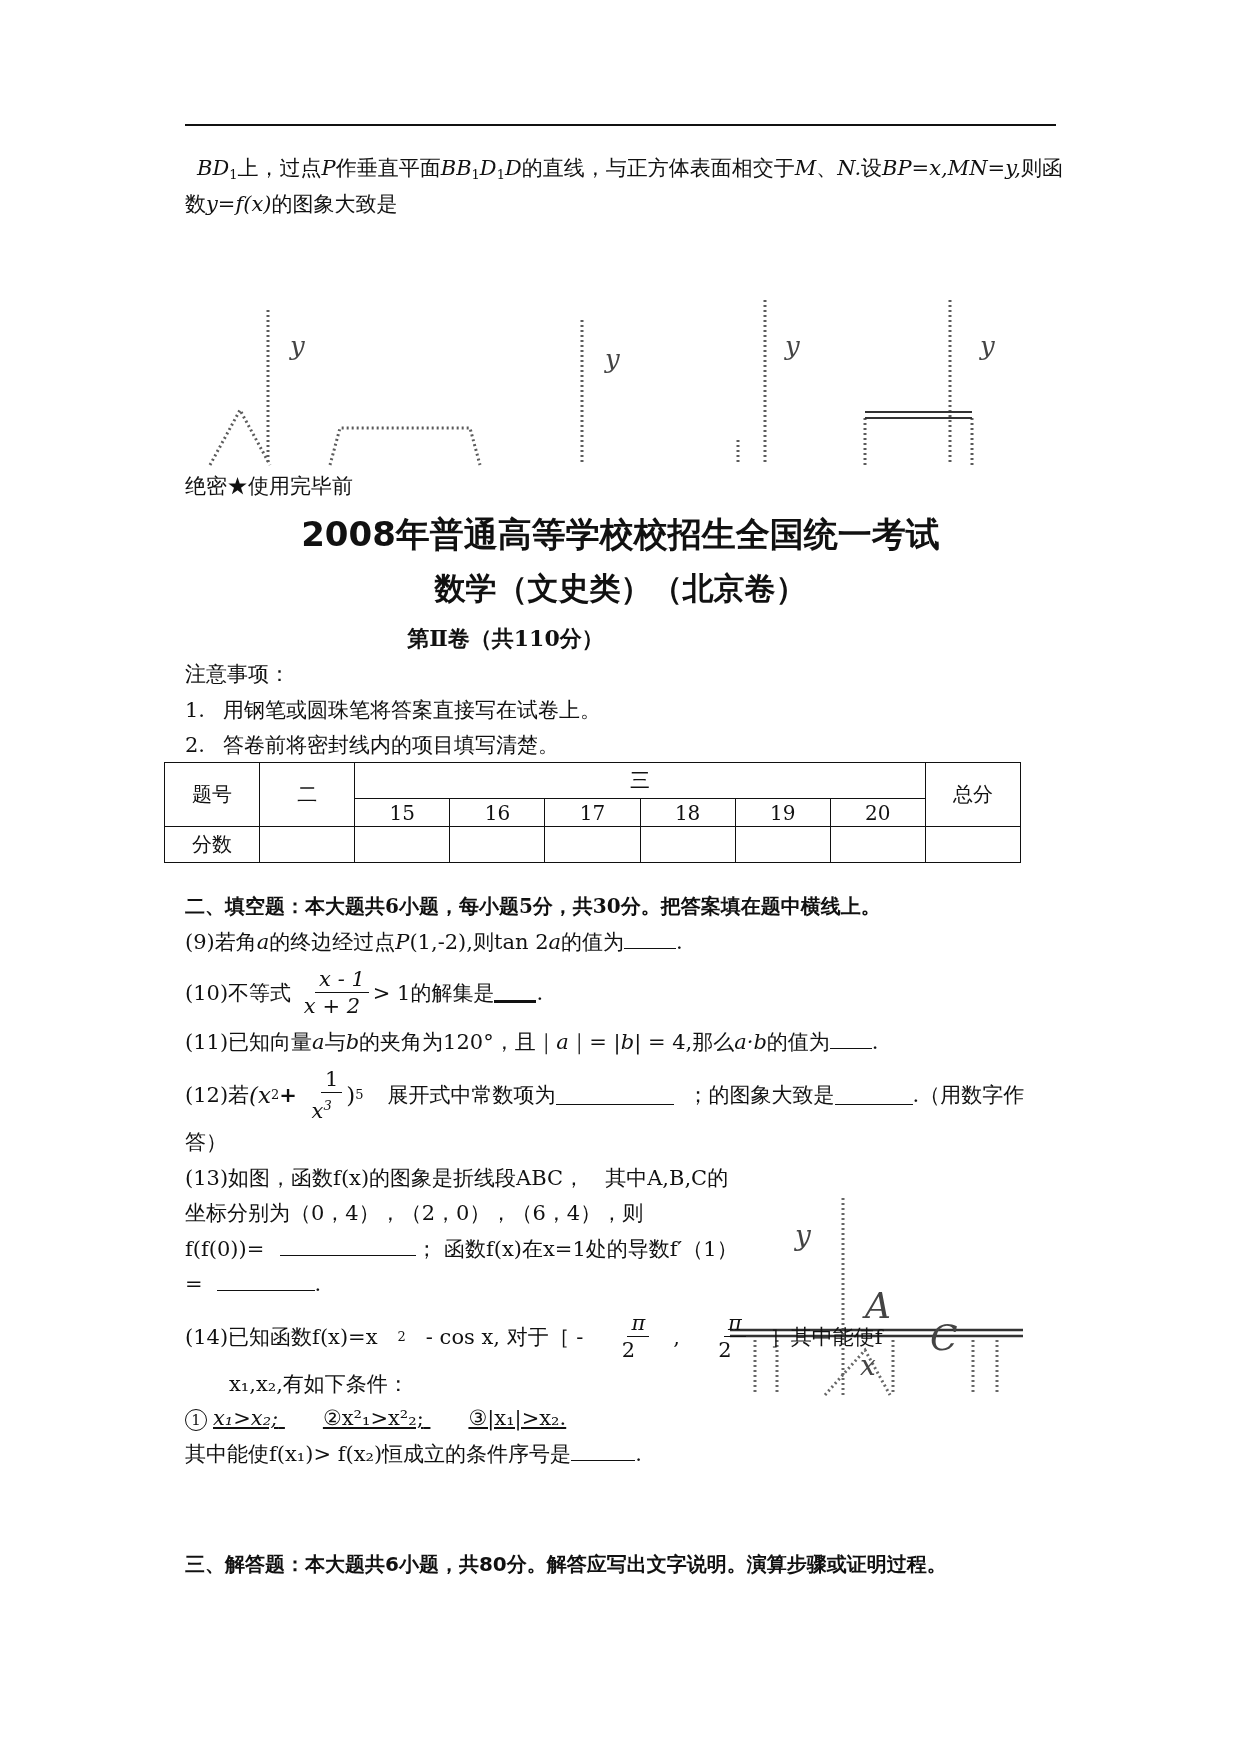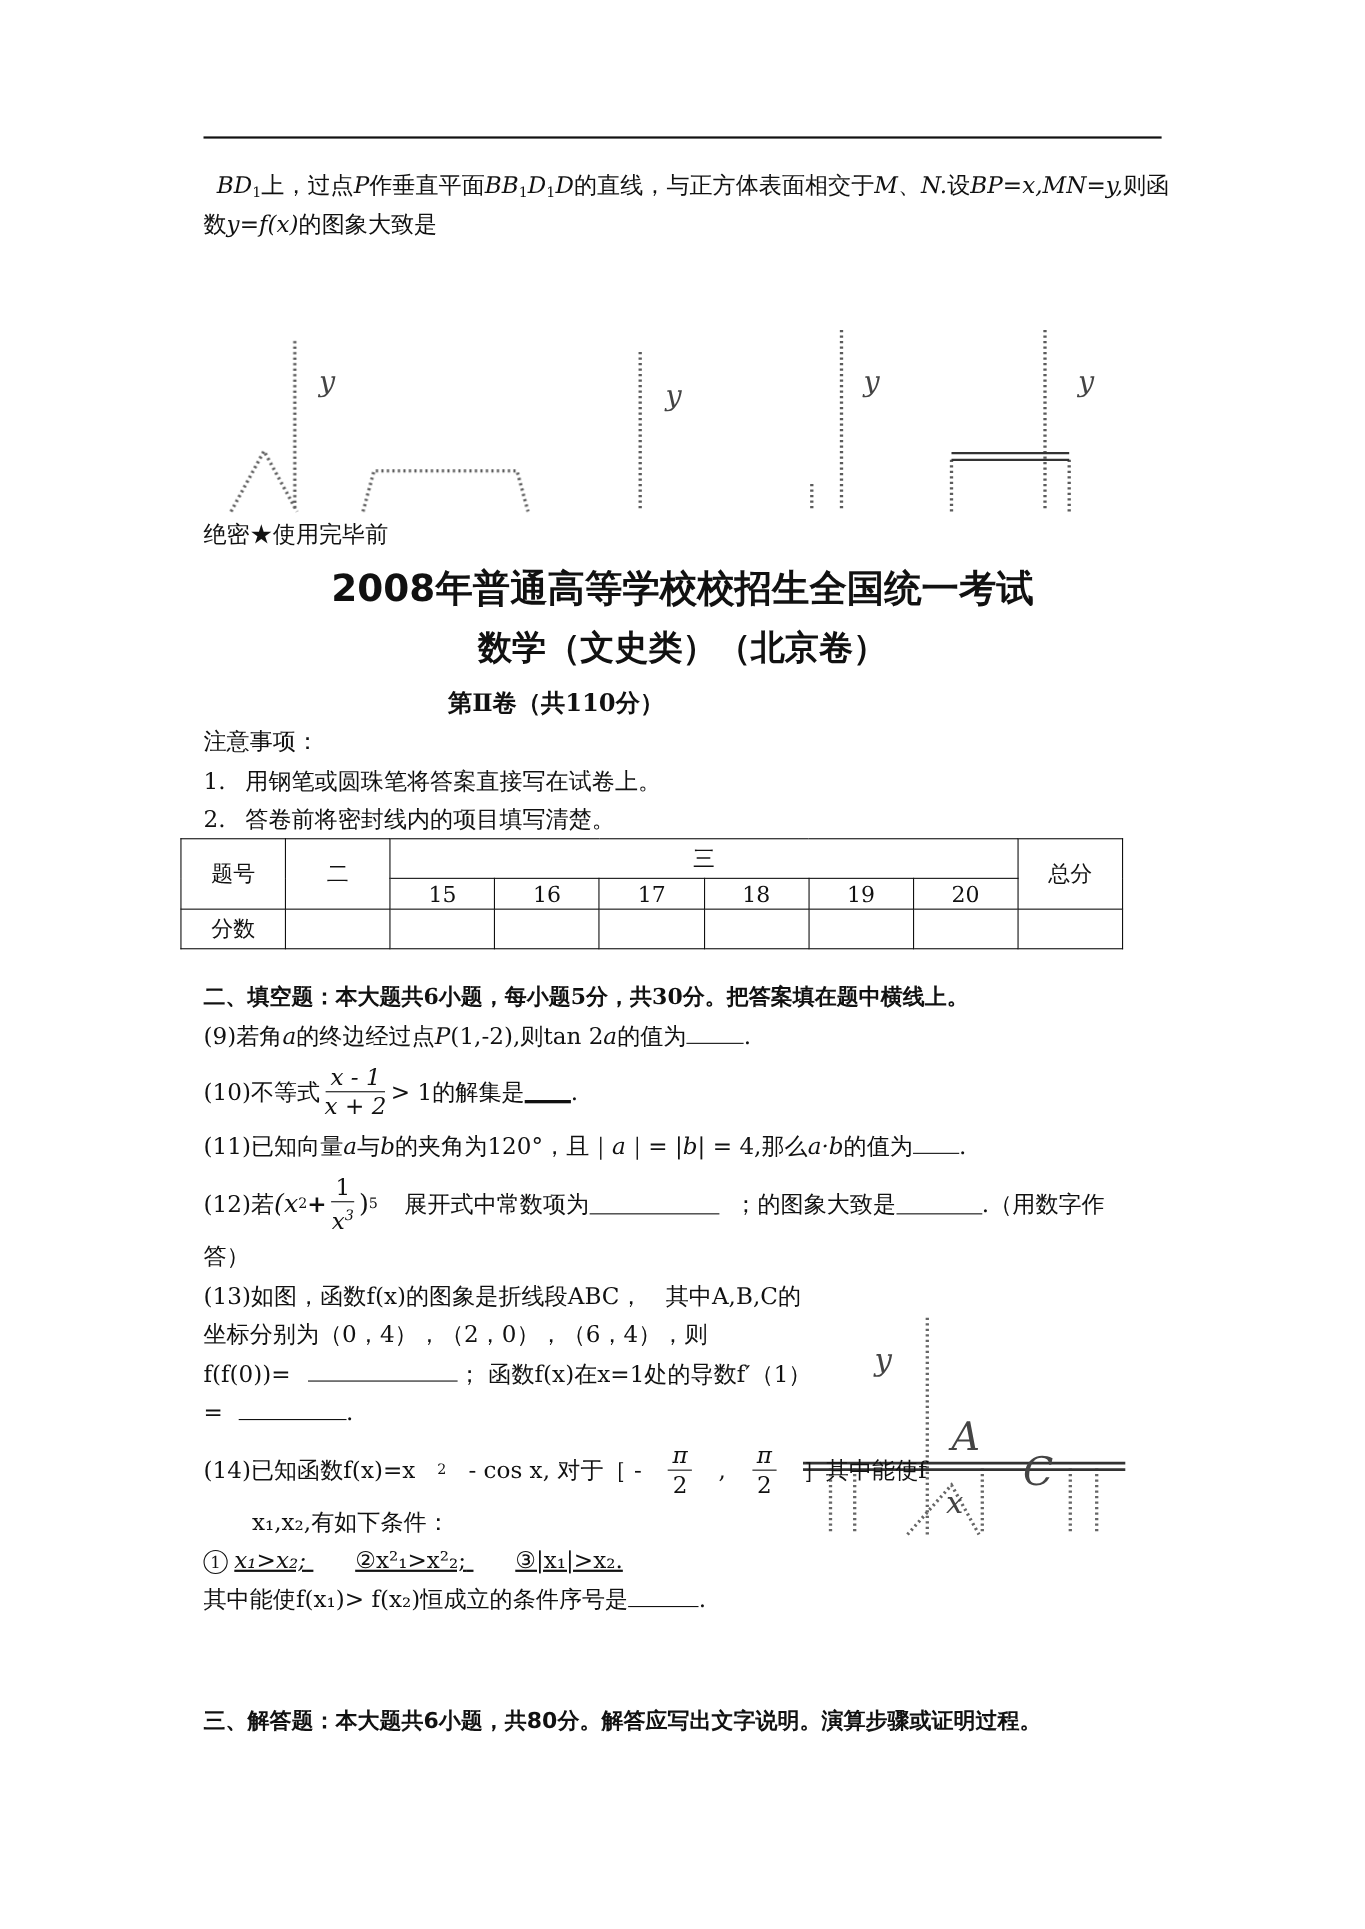--- a/index.html
+++ b/index.html
@@ -9,21 +9,21 @@
   .rule { left: 185px; top: 124px; width: 871px; height: 2px; background: #111; }
   .txt { font-size: 21px; line-height: 24px; white-space: nowrap; }
   .sans { font-family: "DejaVu Sans", "Liberation Sans", sans-serif; }
   .bold { font-weight: bold; }
   i, .it { font-style: italic; }
   sub { font-size: 13px; vertical-align: -4px; }
   sup { font-size: 13px; vertical-align: 8px; }
   .blank { display: inline-block; border-bottom: 1.5px solid #111; height: 18px; vertical-align: baseline; }
   .blank.thick { border-bottom-width: 3px; }
   .frac { display: inline-flex; flex-direction: column; align-items: center; vertical-align: middle; margin: 0 4px; font-style: italic; }
-  .frac .num { border-bottom: 1.5px solid #111; padding: 0 4px; line-height: 26px; }
+  .frac .num { border-bottom: 1.5px solid #111; padding: 0 4px; line-height: 26px; margin-left: 20px; }
   .frac .den { line-height: 26px; }
   .title1 { left: 0; width: 1241px; text-align: center; top: 512px; font-size: 34px; font-weight: bold; font-family: "DejaVu Sans", sans-serif; }
   .title2 { left: 0; width: 1241px; text-align: center; top: 568px; font-size: 31px; font-weight: bold; font-family: "DejaVu Sans", sans-serif; }
   .title3 { left: 0; width: 1011px; text-align: center; top: 624px; font-size: 22px; font-weight: bold; }
   table.score { position: absolute; left: 164px; top: 762px; width: 857px; border-collapse: collapse; font-size: 20px; }
   table.score td { border: 1.5px solid #111; text-align: center; padding: 0; }
   .graph { position: absolute; }
   .graph svg { display: block; }
   .circ { display: inline-block; width: 20px; height: 20px; border: 1.5px solid #111; border-radius: 50%; text-align: center; line-height: 20px; font-size: 15px; font-style: normal; margin-right: 6px; vertical-align: middle; }
 </style>

